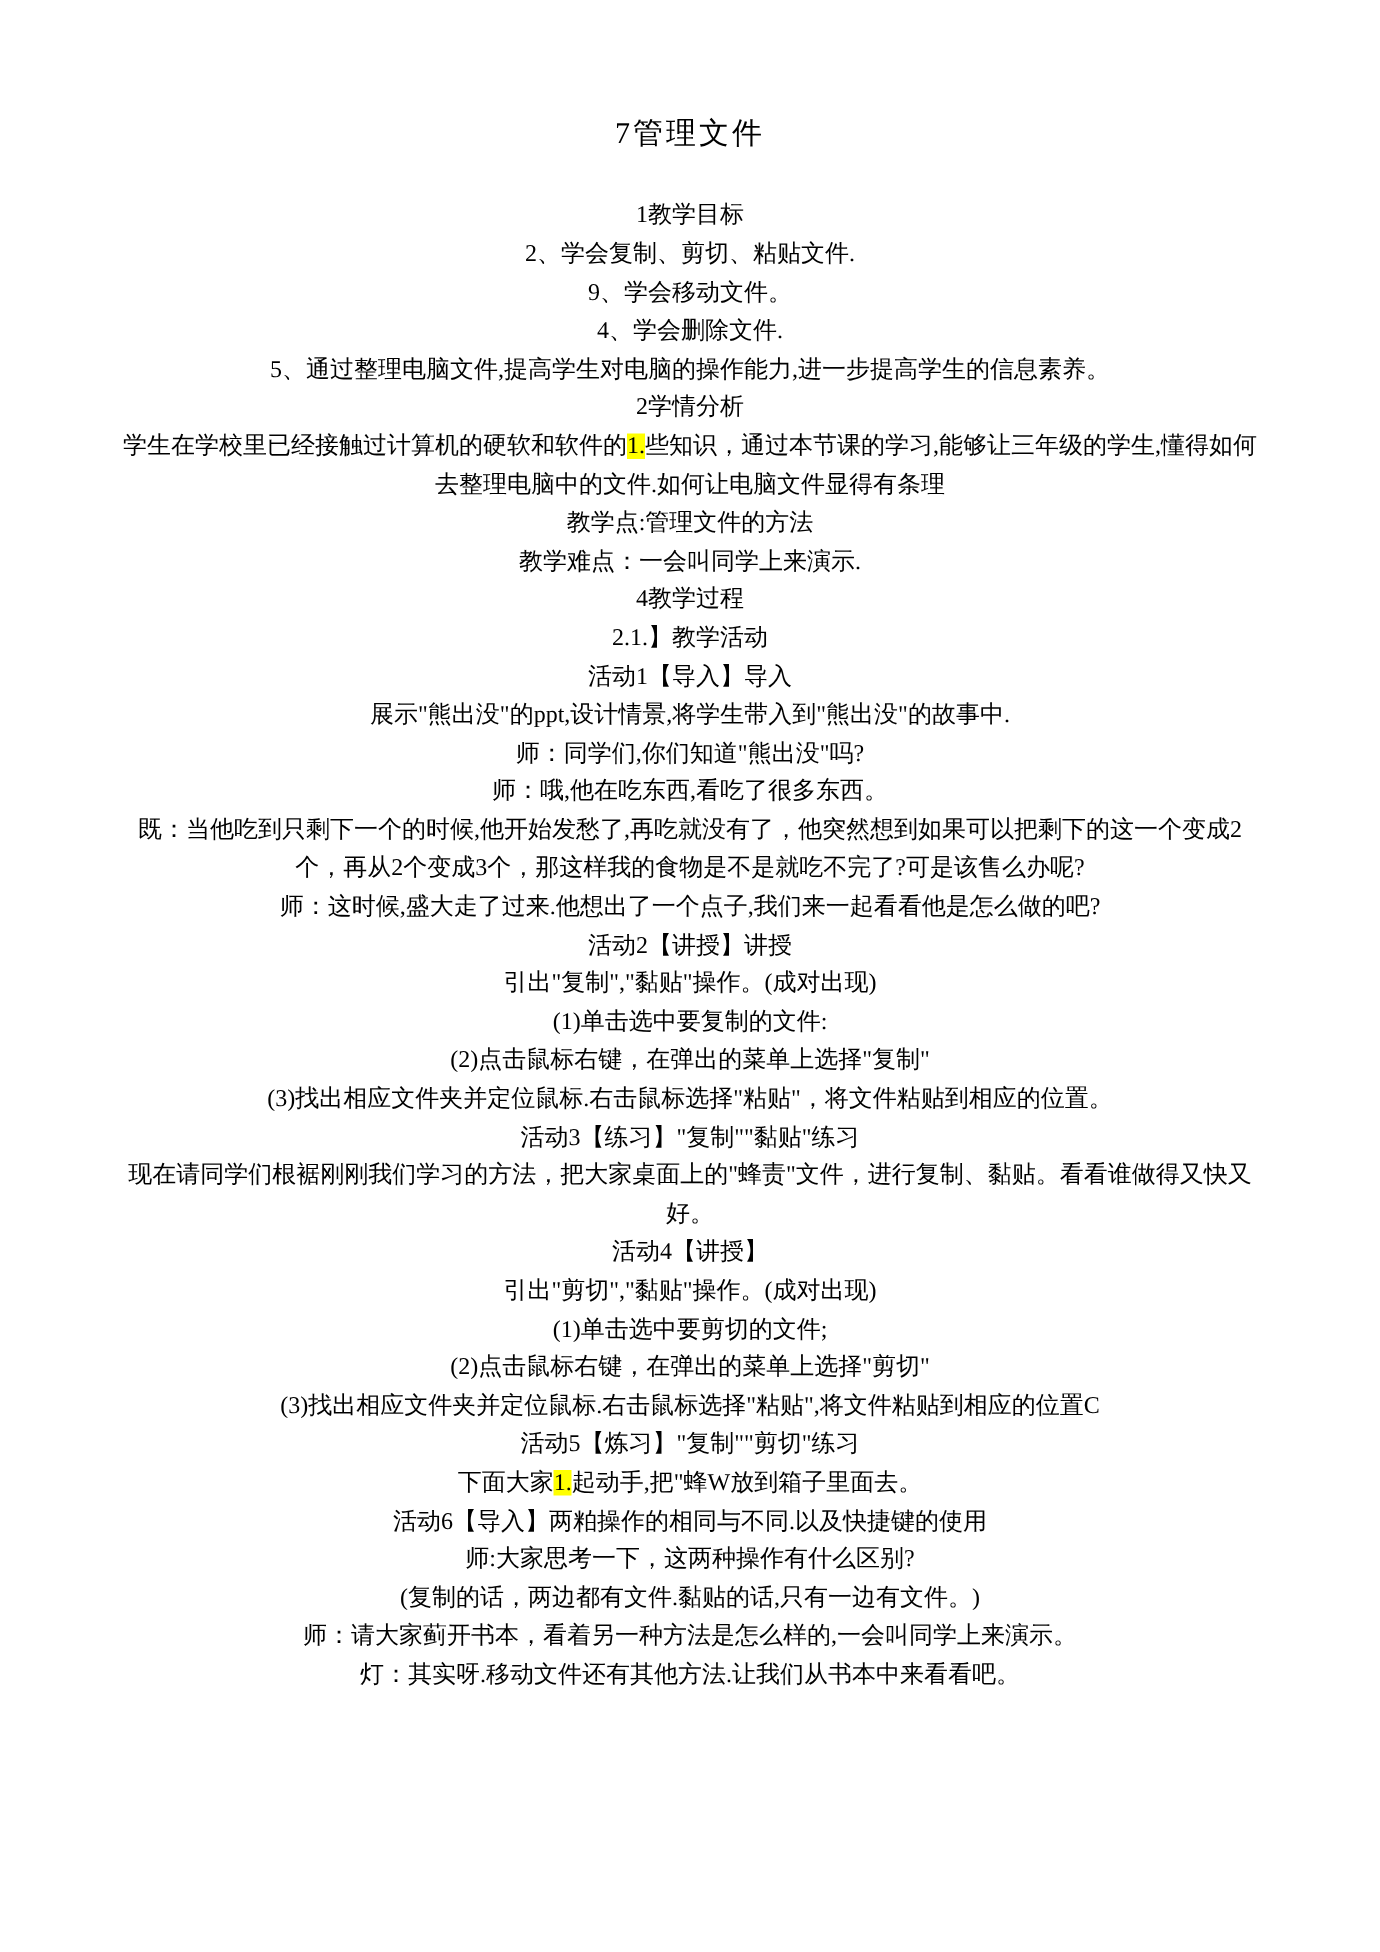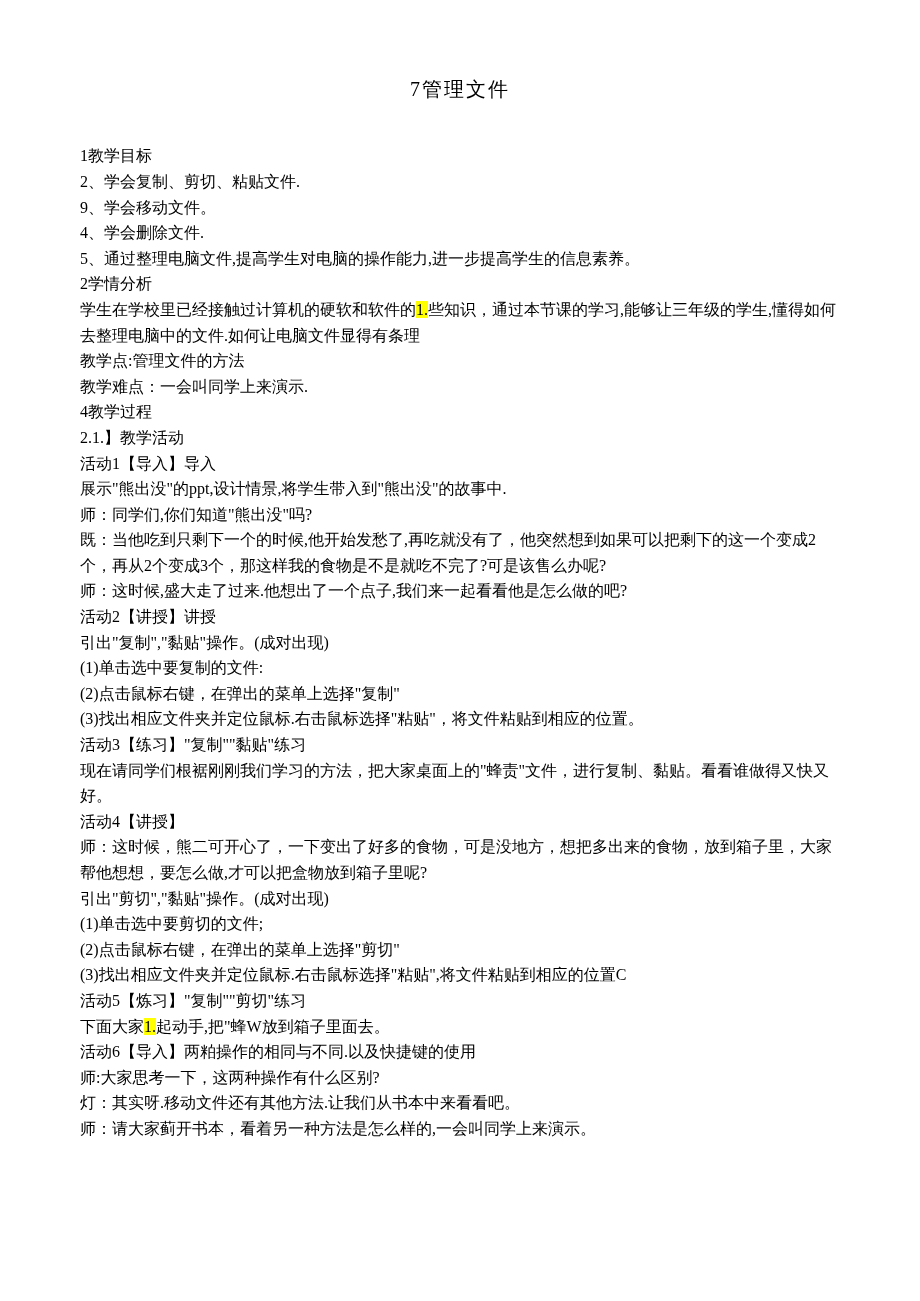--- a/index.html
+++ b/index.html
@@ -10,26 +10,27 @@
       background: #fff;
       margin: 0;
       padding: 60px 80px;
       width: 920px;
       box-sizing: border-box;
     }
     .title {
       text-align: center;
       font-size: 20px;
       font-weight: normal;
-      margin-bottom: 38px;
+      margin-bottom: 26px;
       letter-spacing: 2px;
     }
     .para {
       margin: 0;
       padding: 0;
+      text-align: center;
     }
     .indent {
       text-indent: 2em;
     }
     .highlight {
       background-color: #ffff00;
     }
   </style>
 </head>
 <body>
@@ -44,34 +45,35 @@
     <p class="para"><span>5、通过整理电脑文件,提高学生对电脑的操作能力,进一步提高学生的信息素养。</span></p>
     <p class="para"><span>2学情分析</span></p>
     <p class="para"><span>学生在学校里已经接触过计算机的硬软和软件的</span><span class="highlight">1.</span><span>些知识，通过本节课的学习,能够让三年级的学生,懂得如何去整理电脑中的文件.如何让电脑文件显得有条理</span></p>
     <p class="para"><span>教学点:管理文件的方法</span></p>
     <p class="para"><span>教学难点：一会叫同学上来演示.</span></p>
     <p class="para"><span>4教学过程</span></p>
     <p class="para"><span>2.1.】教学活动</span></p>
     <p class="para"><span>活动1【导入】导入</span></p>
     <p class="para"><span>展示"熊出没"的ppt,设计情景,将学生带入到"熊出没"的故事中.</span></p>
     <p class="para"><span>师：同学们,你们知道"熊出没"吗?</span></p>
+    <p class="para"><span>师：哦,他在吃东西,看吃了很多东西。</span></p>
     <p class="para"><span>既：当他吃到只剩下一个的时候,他开始发愁了,再吃就没有了，他突然想到如果可以把剩下的这一个变成2个，再从2个变成3个，那这样我的食物是不是就吃不完了?可是该售么办呢?</span></p>
     <p class="para"><span>师：这时候,盛大走了过来.他想出了一个点子,我们来一起看看他是怎么做的吧?</span></p>
     <p class="para"><span>活动2【讲授】讲授</span></p>
     <p class="para"><span>引出"复制","黏贴"操作。(成对出现)</span></p>
     <p class="para"><span>(1)单击选中要复制的文件:</span></p>
     <p class="para"><span>(2)点击鼠标右键，在弹出的菜单上选择"复制"</span></p>
     <p class="para"><span>(3)找出相应文件夹并定位鼠标.右击鼠标选择"粘贴"，将文件粘贴到相应的位置。</span></p>
     <p class="para"><span>活动3【练习】"复制""黏贴"练习</span></p>
     <p class="para"><span>现在请同学们根裾刚刚我们学习的方法，把大家桌面上的"蜂责"文件，进行复制、黏贴。看看谁做得又快又好。</span></p>
     <p class="para"><span>活动4【讲授】</span></p>
-    <p class="para"><span>师：这时候，熊二可开心了，一下变出了好多的食物，可是没地方，想把多出来的食物，放到箱子里，大家帮他想想，要怎么做,才可以把盒物放到箱子里呢?</span></p>
     <p class="para"><span>引出"剪切","黏贴"操作。(成对出现)</span></p>
     <p class="para"><span>(1)单击选中要剪切的文件;</span></p>
     <p class="para"><span>(2)点击鼠标右键，在弹出的菜单上选择"剪切"</span></p>
     <p class="para"><span>(3)找出相应文件夹并定位鼠标.右击鼠标选择"粘贴",将文件粘贴到相应的位置C</span></p>
     <p class="para"><span>活动5【炼习】"复制""剪切"练习</span></p>
     <p class="para"><span>下面大家</span><span class="highlight">1.</span><span>起动手,把"蜂W放到箱子里面去。</span></p>
     <p class="para"><span>活动6【导入】两粕操作的相同与不同.以及快捷键的使用</span></p>
     <p class="para"><span>师:大家思考一下，这两种操作有什么区别?</span></p>
+    <p class="para"><span>(复制的话，两边都有文件.黏贴的话,只有一边有文件。)</span></p>
+    <p class="para"><span>师：请大家蓟开书本，看着另一种方法是怎么样的,一会叫同学上来演示。</span></p>
     <p class="para"><span>灯：其实呀.移动文件还有其他方法.让我们从书本中来看看吧。</span></p>
-    <p class="para"><span>师：请大家蓟开书本，看着另一种方法是怎么样的,一会叫同学上来演示。</span></p>
   </div>
 
 </body></html>

